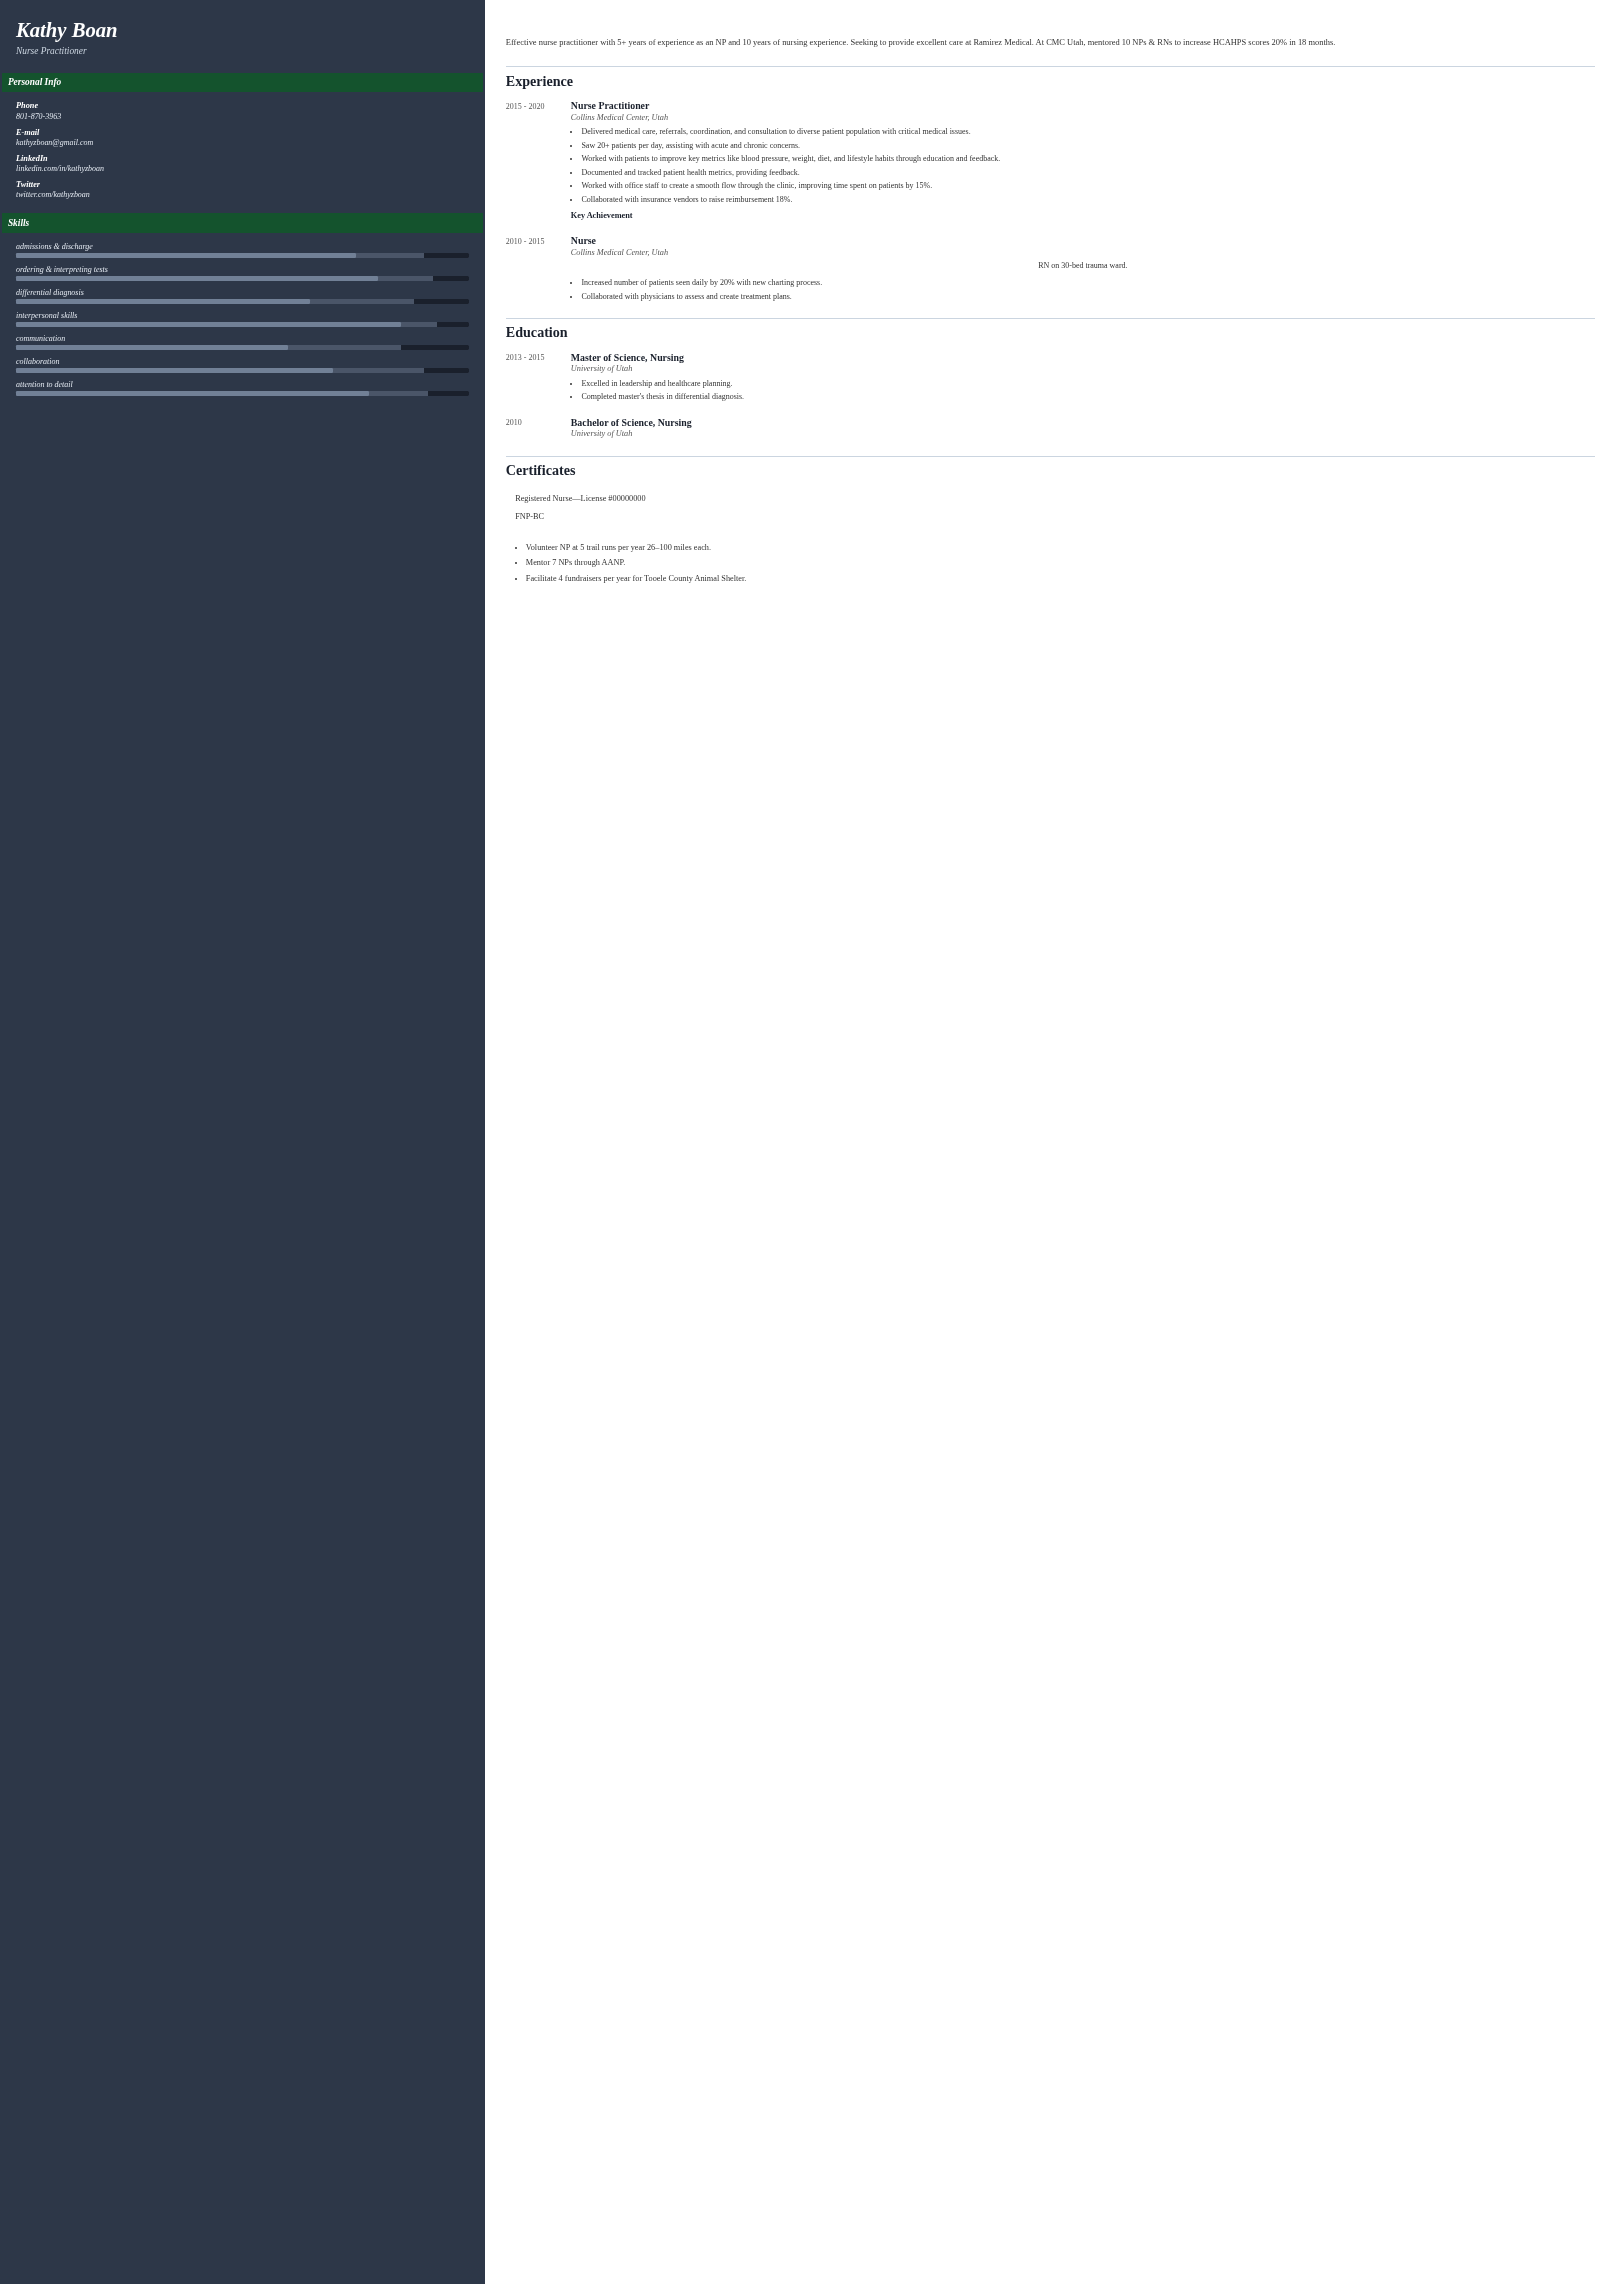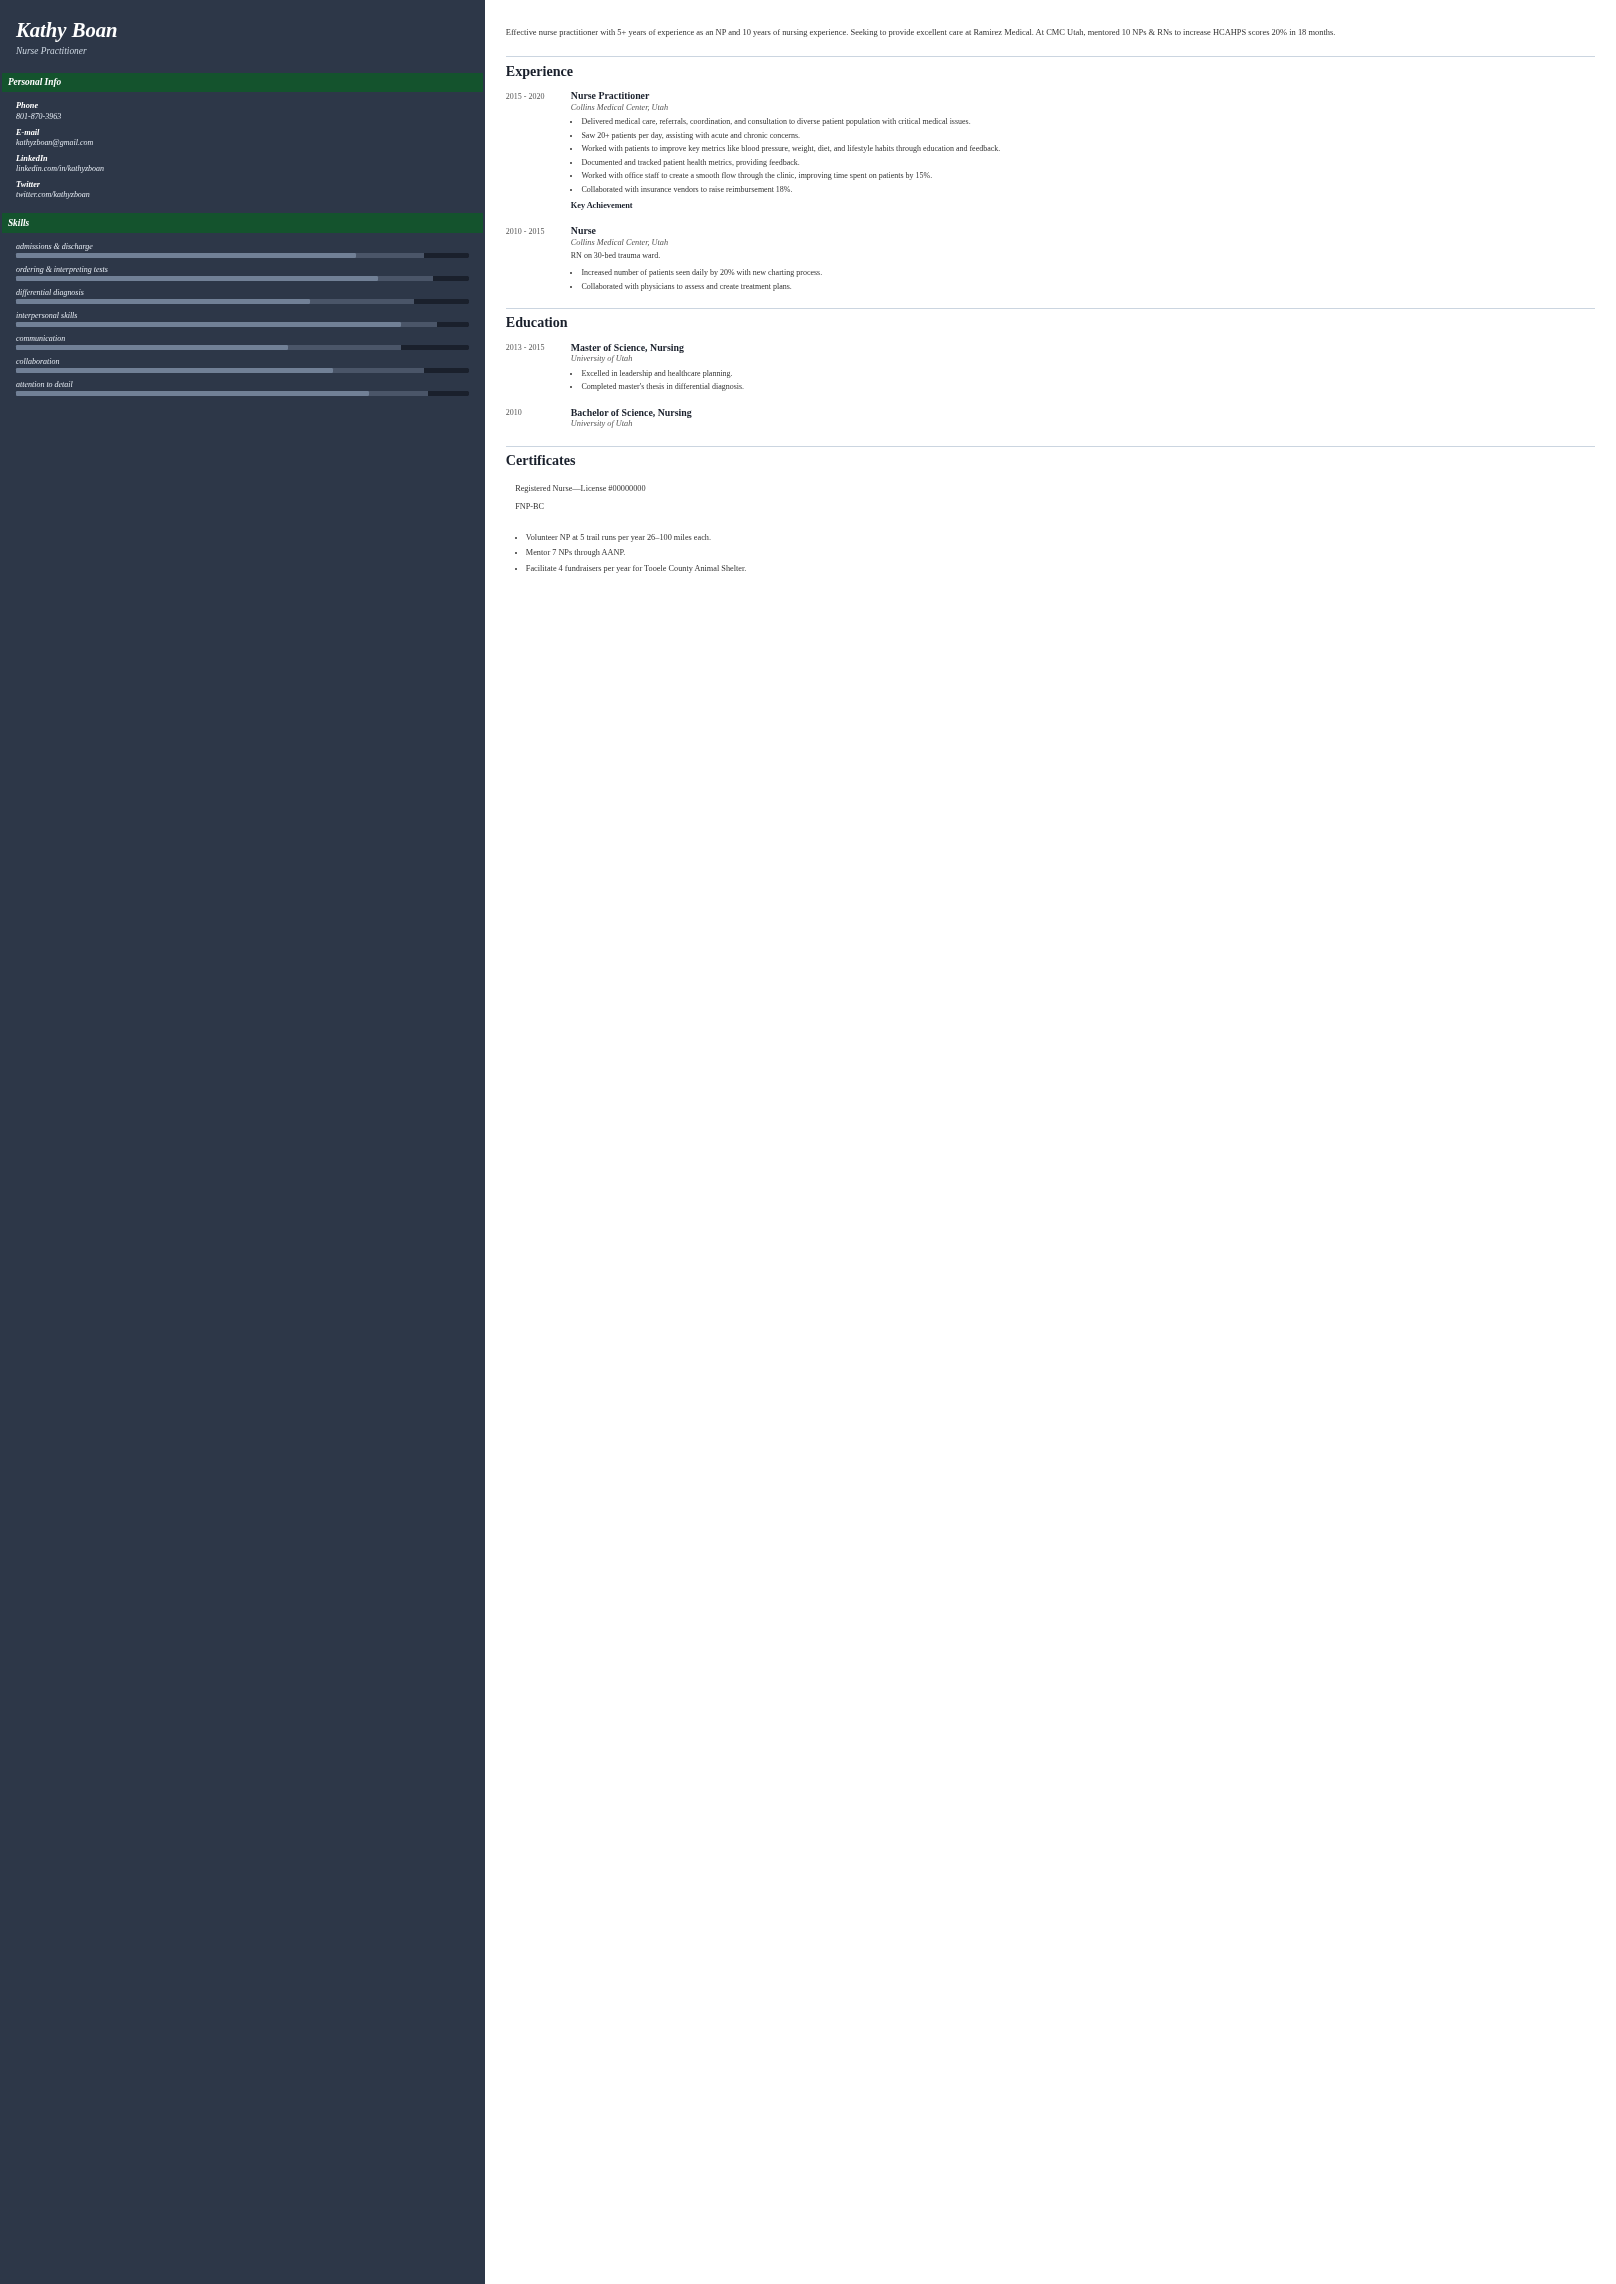--- a/index.html
+++ b/index.html
@@ -71,21 +71,21 @@
     .skill-bar-dark {
       background: #1a202c;
       height: 4.7px;
       border-radius: 0 1.2px 1.2px 0;
       position: absolute;
       right: 0;
       top: 0;
     }
     .main-content {
       width: 70%;
-      padding: 26px 21px;
+      padding: 36px 21px;
       background: #fff;
     }
     .summary-text {
       font-size: 0.9em;
       color: #333;
       line-height: 1.6;
       margin-bottom: 16.4px;
     }
     .section-title {
       font-size: 1.5em;
@@ -119,20 +119,21 @@
       font-style: italic;
       font-size: 0.88em;
       color: #555;
       margin-bottom: 3.5px;
     }
     .job-description {
       font-size: 0.85em;
       color: #333;
       line-height: 1.6;
       margin-bottom: 3.5px;
+      text-align: center;
     }
     .bullet-list {
       list-style: disc;
       padding-left: 10.6px;
       font-size: 0.85em;
       color: #333;
       line-height: 1.7;
     }
     .key-achievement-label {
       font-weight: bold;

